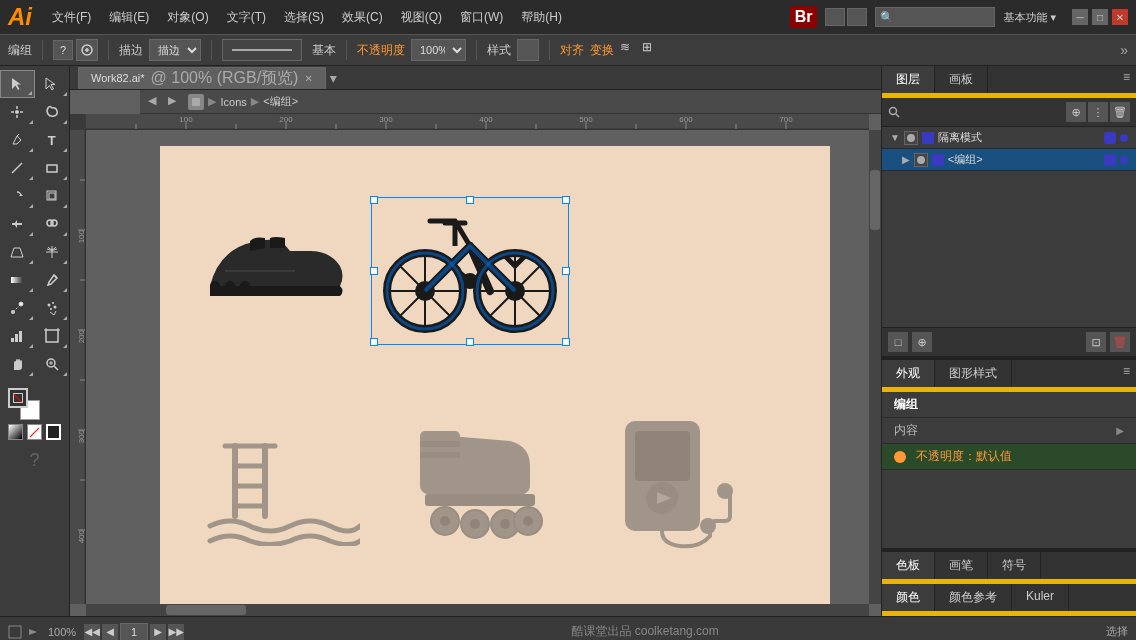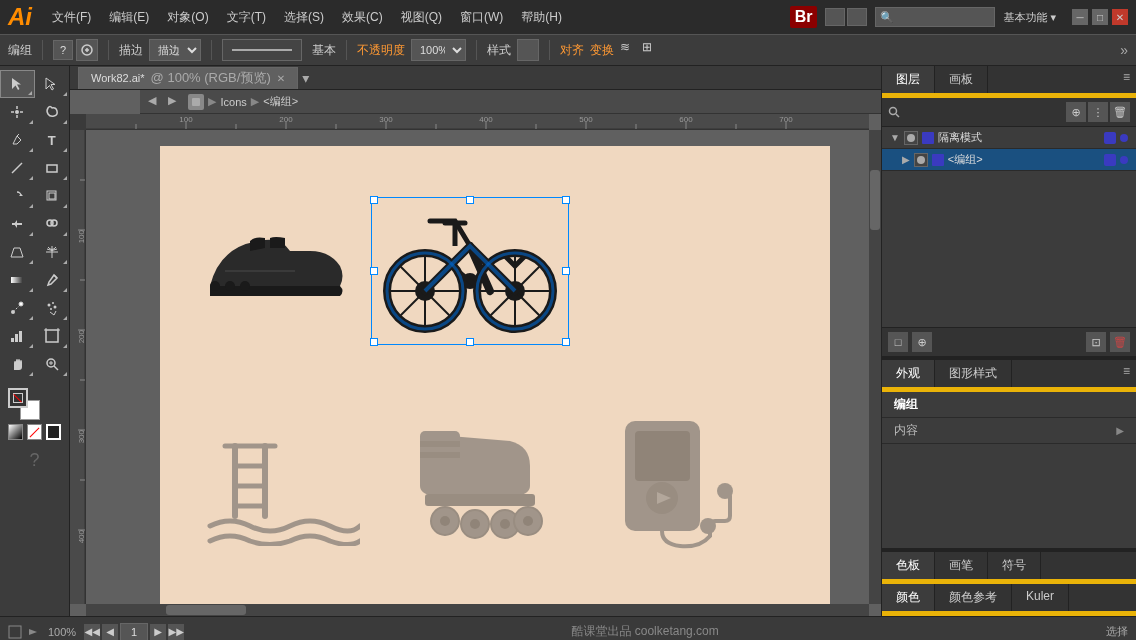--- a/index.html
+++ b/index.html
@@ -612,21 +612,21 @@
     </div>
 
     <div style="text-align:center;padding:4px;color:#666;font-size:18px;cursor:pointer;">?</div>
   </div>
 
   <div style="flex:1;display:flex;flex-direction:column;background:#606060;position:relative;">
 
     <div id="tab-bar">
       <div class="tab active">
         <span>Work82.ai*</span>
-        <span style="font-size:13px;color:#aaa;">@ 100% (RGB/预览)</span>
+        <span style="font-size:16px;color:#aaa;">@ 100% (RGB/预览)</span>
         <span class="tab-close">✕</span>
       </div>
       <div style="margin-left:4px;color:#aaa;font-size:14px;cursor:pointer;">▾</div>
     </div>
 
     <div id="breadcrumb">
       <div style="width:16px;height:16px;cursor:pointer;color:#aaa;">◀</div>
       <div style="width:16px;height:16px;cursor:pointer;color:#aaa;">▶</div>
       <div style="width:16px;height:16px;background:#888;border-radius:2px;display:flex;align-items:center;justify-content:center;font-size:8px;">
         <svg width="10" height="10" viewBox="0 0 10 10">
@@ -886,20 +886,24 @@
     </div>
 
     <div class="appearance-section">
       <div class="prop-row">
         <span class="prop-label" style="color:#fff;font-weight:bold;">编组</span>
       </div>
       <div class="prop-row">
         <span class="prop-label">内容</span>
         <span class="prop-link">▶</span>
       </div>
+      <div class="prop-row" style="background:#2a4a2a;">
+        <div style="width:12px;height:12px;border-radius:50%;background:#ff9933;margin-right:4px;"></div>
+        <span class="prop-label" style="color:#ff9933;">不透明度：默认值</span>
+      </div>
     </div>
 
     <div style="height:4px;background:#222;"></div>
 
     <div class="panel-tabs">
       <div class="panel-tab active">色板</div>
       <div class="panel-tab">画笔</div>
       <div class="panel-tab">符号</div>
     </div>
     <div class="panel-tabs">

